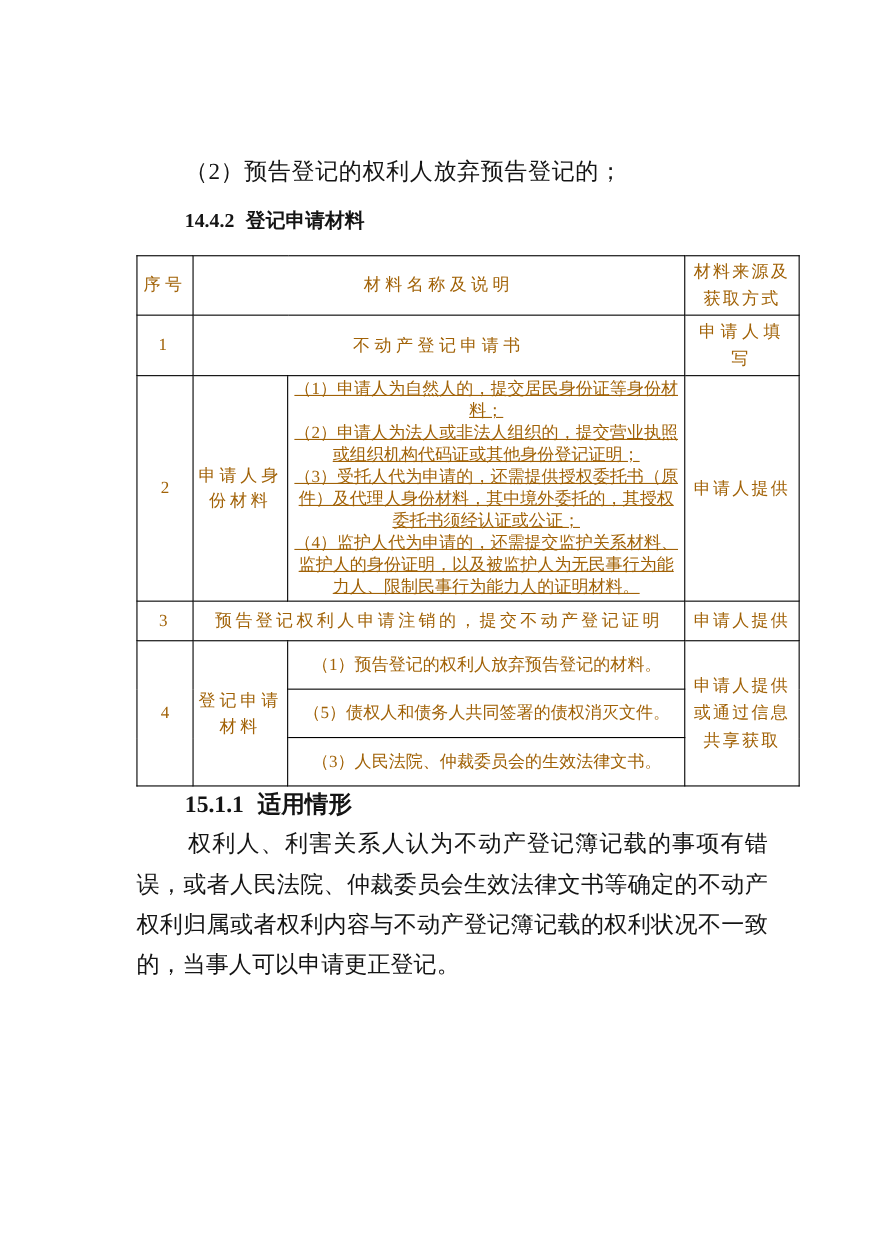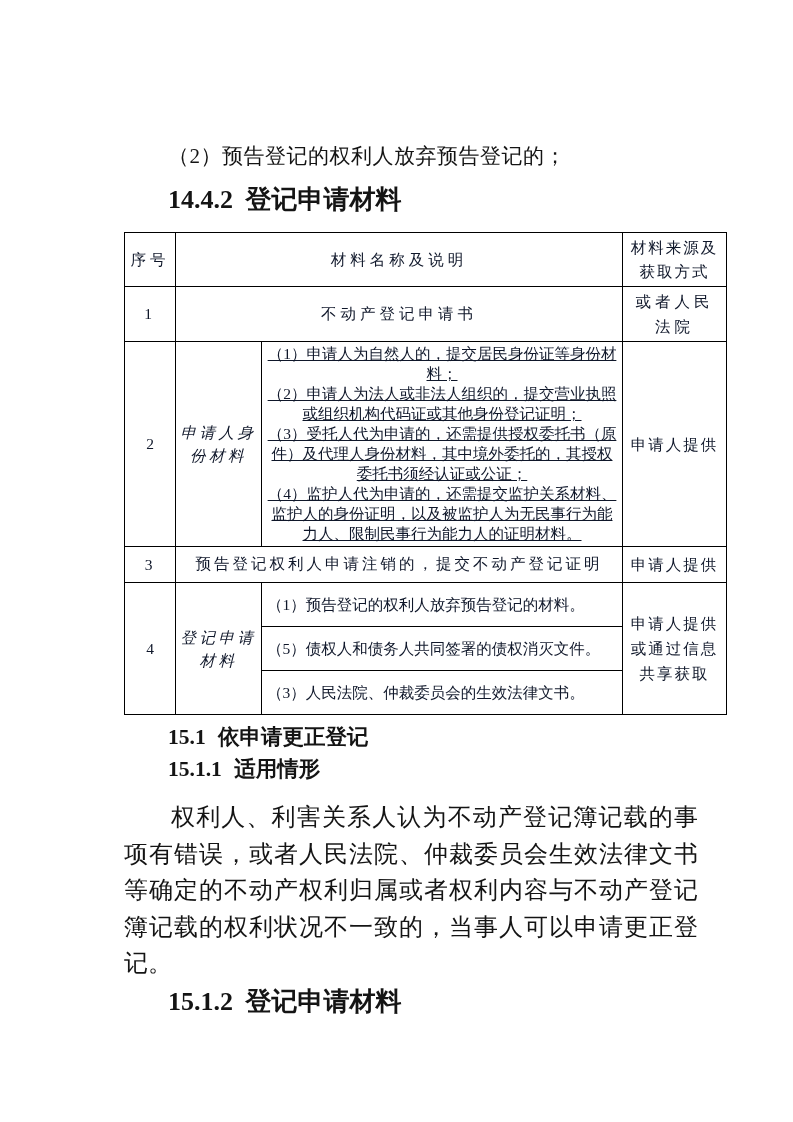--- a/index.html
+++ b/index.html
@@ -24,76 +24,76 @@
   .intro-line {
     margin: 0;
     font-size: 21px;
     line-height: 48px;
     text-indent: 44px;
     letter-spacing: 0.5px;
     white-space: nowrap;
   }
   .h-sub {
     margin: 0;
-    font-size: 26px;
+    font-size: 18px;
     font-weight: 700;
     line-height: 40px;
     text-indent: 44px;
     word-spacing: 6px;
   }
   table.materials {
     margin-top: 12px;
     border-collapse: collapse;
     table-layout: fixed;
     width: 602px;
     font-size: 15.5px;
-    color: #0f172a;
+    color: #a16207;
   }
   table.materials td {
     border: 1px solid #000;
     vertical-align: middle;
     text-align: center;
     padding: 2px 4px;
   }
   tr.r-header td { height: 54px; line-height: 24px; letter-spacing: 4px; }
   tr.r1 td { height: 32px; letter-spacing: 4px; }
   td.cell-items {
     text-align: left;
     line-height: 20px;
     padding: 5px 4px 5px 5px;
     letter-spacing: 0;
     text-decoration: underline;
   }
-  td.cell-cat { letter-spacing: 3.5px; line-height: 23px; padding: 2px 3px; font-style: italic; }
+  td.cell-cat { letter-spacing: 3.5px; line-height: 23px; padding: 2px 3px; }
   td.cell-src { letter-spacing: 2px; line-height: 25px; padding: 2px 5px; font-family: Liberation Serif, serif; }
   tr.r3 td { height: 36px; letter-spacing: 3px; }
   tr.r4sub td.cell-subitem {
     height: 44px;
-    text-align: left;
+    text-align: center;
     line-height: 19px;
     padding: 2px 4px 2px 5px;
   }
   .h-chapter {
     margin: 6px 0 0 44px;
     font-size: 30px;
     font-weight: 700;
     line-height: 40px;
     word-spacing: 12px;
   }
   .h-section {
     margin: 6px 0 0 44px;
     font-size: 21.5px;
     font-weight: 700;
     line-height: 32px;
     word-spacing: 7px;
   }
   .h-section.tight { margin-top: 0; }
   .body-para {
-    margin: 14px 0 0 0;
-    font-size: 24px;
+    margin: 2px 0 0 0;
+    font-size: 21px;
     line-height: 36.5px;
     text-align: justify;
     text-indent: 47px;
   }
   .h-sub.after-para { margin-top: 4px; line-height: 32px; }
 </style>
 </head>
 <body>
 
 <div class="page">
@@ -112,21 +112,21 @@
       </colgroup>
       <tbody>
         <tr class="r-header">
           <td>序号</td>
           <td colspan="2">材料名称及说明</td>
           <td class="cell-src" style="letter-spacing:2px">材料来源及获取方式</td>
         </tr>
         <tr class="r1">
           <td>1</td>
           <td colspan="2">不动产登记申请书</td>
-          <td class="cell-src">或者人民法院</td>
+          <td class="cell-src">申请人填写</td>
         </tr>
         <tr class="r2">
           <td>2</td>
           <td class="cell-cat">申请人身份材料</td>
           <td class="cell-items">
             <div>（1）申请人为自然人的，提交居民身份证等身份材料；</div>
             <div>（2）申请人为法人或非法人组织的，提交营业执照或组织机构代码证或其他身份登记证明；</div>
             <div>（3）受托人代为申请的，还需提供授权委托书（原件）及代理人身份材料，其中境外委托的，其授权委托书须经认证或公证；</div>
             <div>（4）监护人代为申请的，还需提交监护关系材料、监护人的身份证明，以及被监护人为无民事行为能力人、限制民事行为能力人的证明材料。</div>
           </td>
@@ -145,21 +145,19 @@
         </tr>
         <tr class="r4sub">
           <td class="cell-subitem">（5）债权人和债务人共同签署的债权消灭文件。</td>
         </tr>
         <tr class="r4sub">
           <td class="cell-subitem">（3）人民法院、仲裁委员会的生效法律文书。</td>
         </tr>
       </tbody>
     </table>
 
-    <h2 class="h-section">15.1 依申请更正登记</h2>
     <h3 class="h-section tight">15.1.1 适用情形</h3>
 
     <p class="body-para">权利人、利害关系人认为不动产登记簿记载的事项有错误，或者人民法院、仲裁委员会生效法律文书等确定的不动产权利归属或者权利内容与不动产登记簿记载的权利状况不一致的，当事人可以申请更正登记。</p>
 
-    <h3 class="h-sub after-para">15.1.2 登记申请材料</h3>
 
   </div>
 </div>
 
 </body></html>

